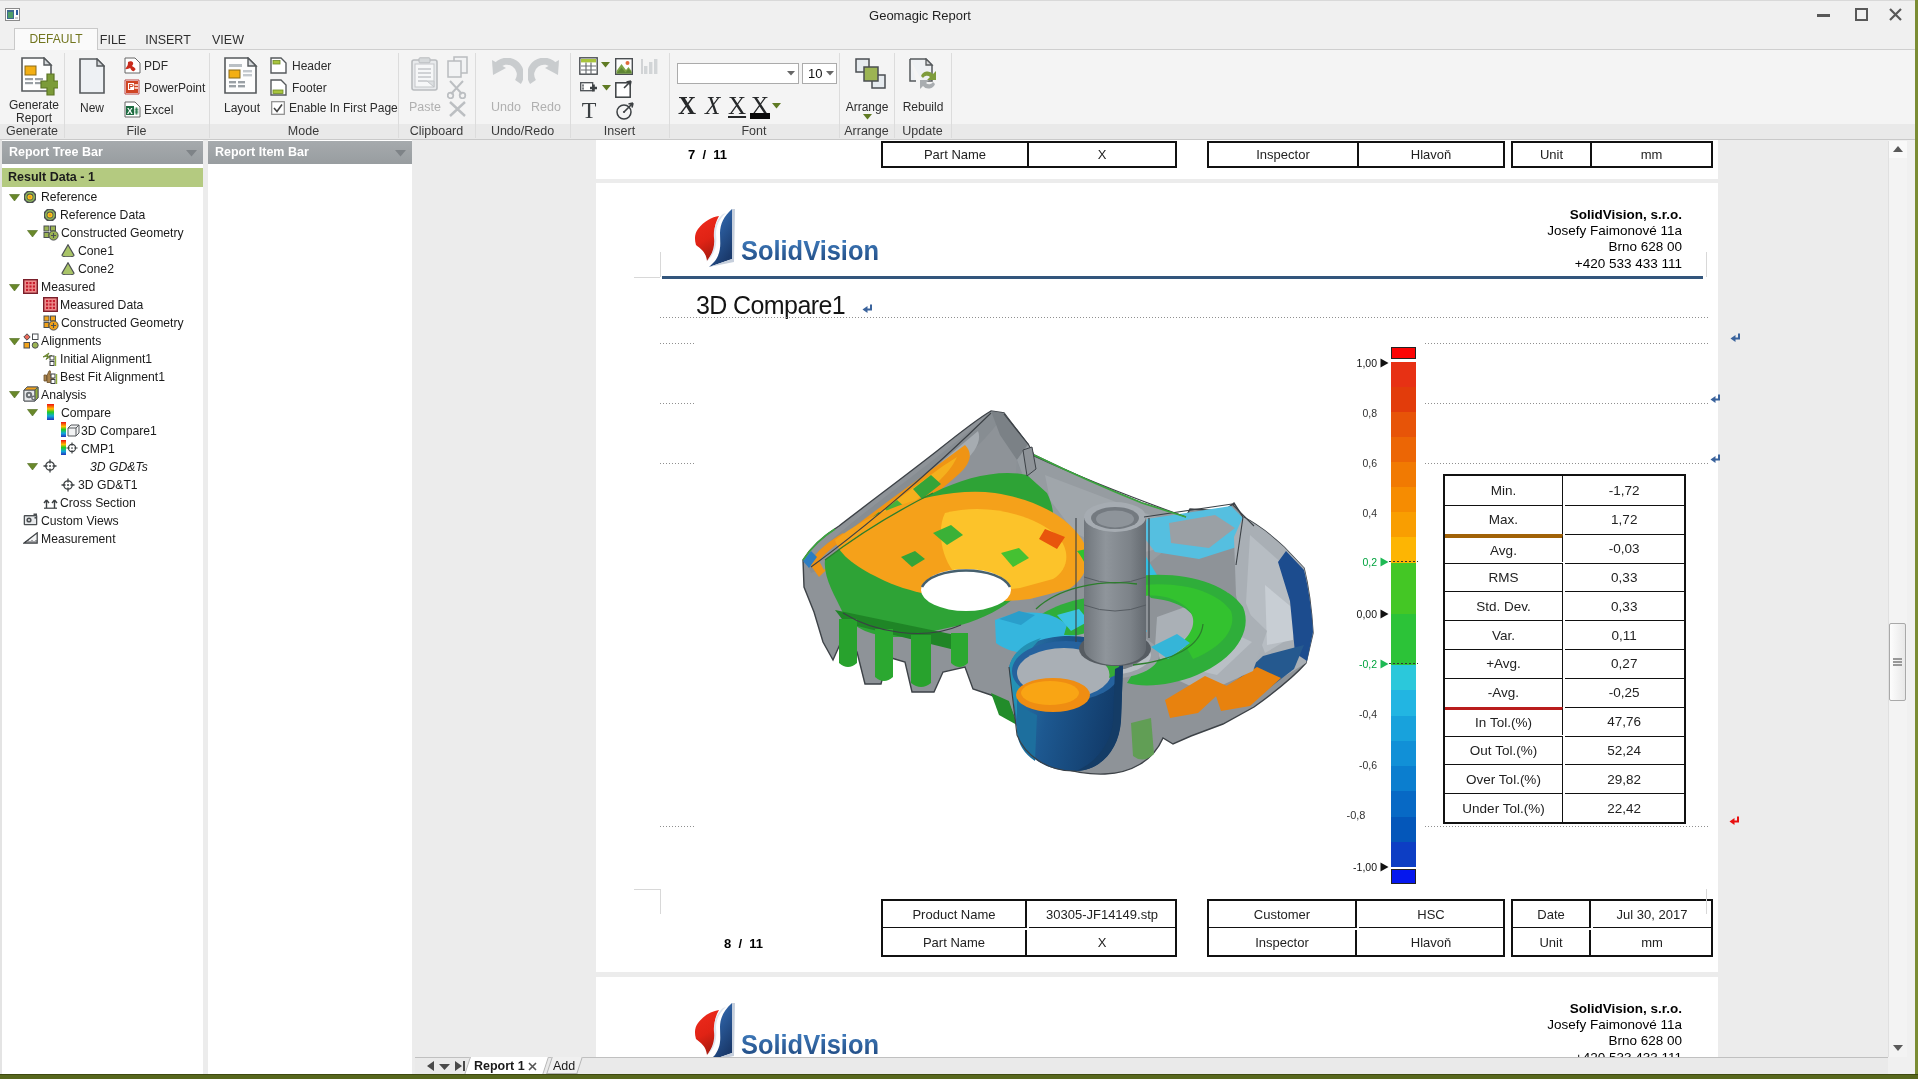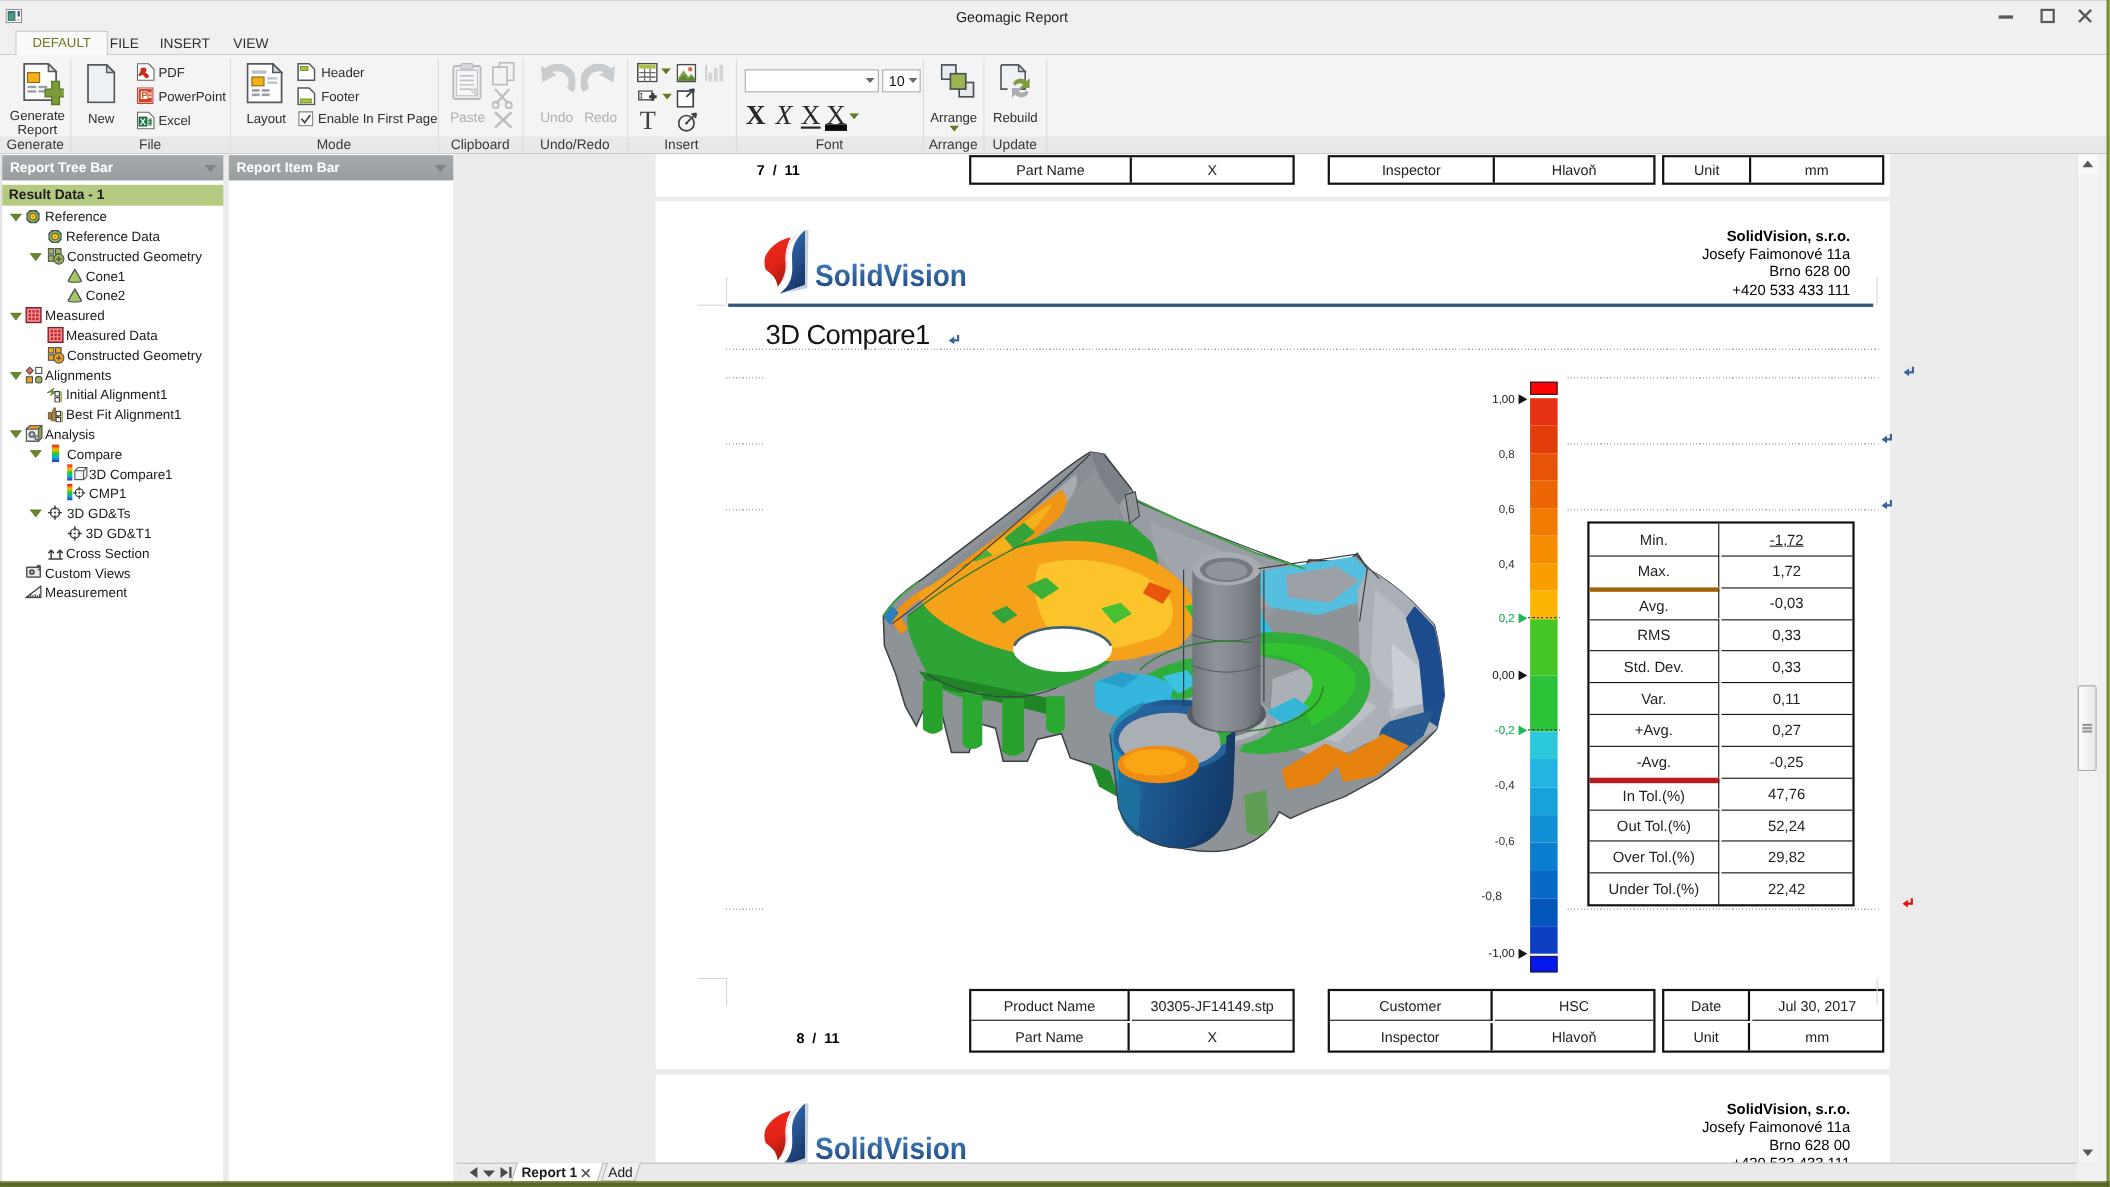--- a/index.html
+++ b/index.html
@@ -420,21 +420,21 @@
           <stop offset="1" stop-color="#23b"></stop>
         </linearGradient>
       </defs>
       <rect x="0" y="0" width="5" height="15" fill="url(#rb61252)"></rect>
     </svg>
     <svg class="a" style="left:66px;top:254px;" width="12" height="12" viewBox="0 0 14 14">
       <circle cx="7" cy="7" r="4.2" fill="none" stroke="#3c4043" stroke-width="1.3"></circle>
       <path d="M7 0.5 v4 M7 9.5 v4 M0.5 7 h4 M9.5 7 h4" stroke="#3c4043" stroke-width="1.3"></path>
       <circle cx="7" cy="7" r="1" fill="#3c4043"></circle>
     </svg>
-<div class="trow" style="top:270px;padding-left:61px;">3D GD&amp;Ts</div>
+<div class="trow" style="top:270px;padding-left:90px;font-style:italic;">3D GD&amp;Ts</div>
 <svg class="a" style="left:27px;top:275px;" width="11" height="8">
       <path d="M0.5 0.5 h10 l-5 6.5 z" fill="#69882a" stroke="#4e6a1c" stroke-width="0.6"></path>
     </svg>
 <svg class="a" style="left:43px;top:271px;" width="14" height="14" viewBox="0 0 14 14">
       <circle cx="7" cy="7" r="4.2" fill="none" stroke="#3c4043" stroke-width="1.3"></circle>
       <path d="M7 0.5 v4 M7 9.5 v4 M0.5 7 h4 M9.5 7 h4" stroke="#3c4043" stroke-width="1.3"></path>
       <circle cx="7" cy="7" r="1" fill="#3c4043"></circle>
     </svg>
 <div class="trow" style="top:288px;padding-left:78px;">3D GD&amp;T1</div>
 <svg class="a" style="left:61px;top:290px;" width="14" height="14" viewBox="0 0 14 14">
@@ -595,36 +595,36 @@
 <div class="a" style="left:1335px;top:708px;width:42px;text-align:right;font-size:10.5px;font-weight:normal;color:#333;">-0,4</div>
 <div class="a" style="left:1335px;top:759px;width:42px;text-align:right;font-size:10.5px;font-weight:normal;color:#333;">-0,6</div>
 <div class="a" style="left:1335px;top:809px;width:42px;text-align:center;font-size:11px;font-weight:normal;color:#333;">-0,8</div>
 <div class="a" style="left:1335px;top:861px;width:42px;text-align:right;font-size:10.5px;font-weight:normal;color:#111;">-1,00</div>
 <svg class="a" style="left:1380px;top:862px;" width="9" height="10">
     <path d="M0.5 0.5 L8.5 5 L0.5 9.5 z" fill="#111"></path>
   </svg>
 
 <div class="a" style="left:1443px;top:474px;width:243px;height:350px;border:2px solid #111;background:#fff;">
 <div style="position:absolute;left:0;top:0.00px;width:118px;height:28.83px;border-right:1.2px solid #111;display:flex;align-items:center;justify-content:center;font-size:13.5px;">Min.</div>
-<div style="position:absolute;left:119.5px;top:0.00px;width:119.5px;height:28.83px;display:flex;align-items:center;justify-content:center;font-size:13.5px;text-decoration:underline;">-1,72</div>
+<div style="position:absolute;left:119.5px;top:0.00px;width:119.5px;height:28.83px;display:flex;align-items:center;justify-content:center;font-size:13.5px;">-1,72</div>
 <div style="position:absolute;left:0;top:28.83px;width:118px;height:28.83px;border-top:1px solid #111;border-right:1.2px solid #111;display:flex;align-items:center;justify-content:center;font-size:13.5px;">Max.</div>
 <div style="position:absolute;left:119.5px;top:28.83px;width:119.5px;height:28.83px;border-top:1px solid #111;display:flex;align-items:center;justify-content:center;font-size:13.5px;">1,72</div>
 <div style="position:absolute;left:0;top:57.67px;width:118px;height:28.83px;border-top:4px solid #a16207;border-right:1.2px solid #111;display:flex;align-items:center;justify-content:center;font-size:13.5px;">Avg.</div>
 <div style="position:absolute;left:119.5px;top:57.67px;width:119.5px;height:28.83px;border-top:1px solid #111;display:flex;align-items:center;justify-content:center;font-size:13.5px;">-0,03</div>
 <div style="position:absolute;left:0;top:86.50px;width:118px;height:28.83px;border-top:1px solid #111;border-right:1.2px solid #111;display:flex;align-items:center;justify-content:center;font-size:13.5px;">RMS</div>
 <div style="position:absolute;left:119.5px;top:86.50px;width:119.5px;height:28.83px;border-top:1px solid #111;display:flex;align-items:center;justify-content:center;font-size:13.5px;">0,33</div>
 <div style="position:absolute;left:0;top:115.33px;width:118px;height:28.83px;border-top:1px solid #111;border-right:1.2px solid #111;display:flex;align-items:center;justify-content:center;font-size:13.5px;">Std. Dev.</div>
 <div style="position:absolute;left:119.5px;top:115.33px;width:119.5px;height:28.83px;border-top:1px solid #111;display:flex;align-items:center;justify-content:center;font-size:13.5px;">0,33</div>
 <div style="position:absolute;left:0;top:144.17px;width:118px;height:28.83px;border-top:1px solid #111;border-right:1.2px solid #111;display:flex;align-items:center;justify-content:center;font-size:13.5px;">Var.</div>
 <div style="position:absolute;left:119.5px;top:144.17px;width:119.5px;height:28.83px;border-top:1px solid #111;display:flex;align-items:center;justify-content:center;font-size:13.5px;">0,11</div>
 <div style="position:absolute;left:0;top:173.00px;width:118px;height:28.83px;border-top:1px solid #111;border-right:1.2px solid #111;display:flex;align-items:center;justify-content:center;font-size:13.5px;">+Avg.</div>
 <div style="position:absolute;left:119.5px;top:173.00px;width:119.5px;height:28.83px;border-top:1px solid #111;display:flex;align-items:center;justify-content:center;font-size:13.5px;">0,27</div>
 <div style="position:absolute;left:0;top:201.83px;width:118px;height:28.83px;border-top:1px solid #111;border-right:1.2px solid #111;display:flex;align-items:center;justify-content:center;font-size:13.5px;">-Avg.</div>
 <div style="position:absolute;left:119.5px;top:201.83px;width:119.5px;height:28.83px;border-top:1px solid #111;display:flex;align-items:center;justify-content:center;font-size:13.5px;">-0,25</div>
-<div style="position:absolute;left:0;top:230.67px;width:118px;height:28.83px;border-top:5px solid #b91c1c;border-right:1.2px solid #111;display:flex;align-items:center;justify-content:center;font-size:13.5px;">In Tol.(%)</div>
+<div style="position:absolute;left:0;top:230.67px;width:118px;height:28.83px;border-top:3px solid #b91c1c;border-right:1.2px solid #111;display:flex;align-items:center;justify-content:center;font-size:13.5px;">In Tol.(%)</div>
 <div style="position:absolute;left:119.5px;top:230.67px;width:119.5px;height:28.83px;border-top:1px solid #111;display:flex;align-items:center;justify-content:center;font-size:13.5px;">47,76</div>
 <div style="position:absolute;left:0;top:259.50px;width:118px;height:28.83px;border-top:1px solid #111;border-right:1.2px solid #111;display:flex;align-items:center;justify-content:center;font-size:13.5px;">Out Tol.(%)</div>
 <div style="position:absolute;left:119.5px;top:259.50px;width:119.5px;height:28.83px;border-top:1px solid #111;display:flex;align-items:center;justify-content:center;font-size:13.5px;">52,24</div>
 <div style="position:absolute;left:0;top:288.33px;width:118px;height:28.83px;border-top:1px solid #111;border-right:1.2px solid #111;display:flex;align-items:center;justify-content:center;font-size:13.5px;">Over Tol.(%)</div>
 <div style="position:absolute;left:119.5px;top:288.33px;width:119.5px;height:28.83px;border-top:1px solid #111;display:flex;align-items:center;justify-content:center;font-size:13.5px;">29,82</div>
 <div style="position:absolute;left:0;top:317.17px;width:118px;height:28.83px;border-top:1px solid #111;border-right:1.2px solid #111;display:flex;align-items:center;justify-content:center;font-size:13.5px;">Under Tol.(%)</div>
 <div style="position:absolute;left:119.5px;top:317.17px;width:119.5px;height:28.83px;border-top:1px solid #111;display:flex;align-items:center;justify-content:center;font-size:13.5px;">22,42</div>
 </div>
 
 <div class="a" style="left:881px;top:899px;width:296px;height:58px;border:2px solid #111;background:#fff;">

